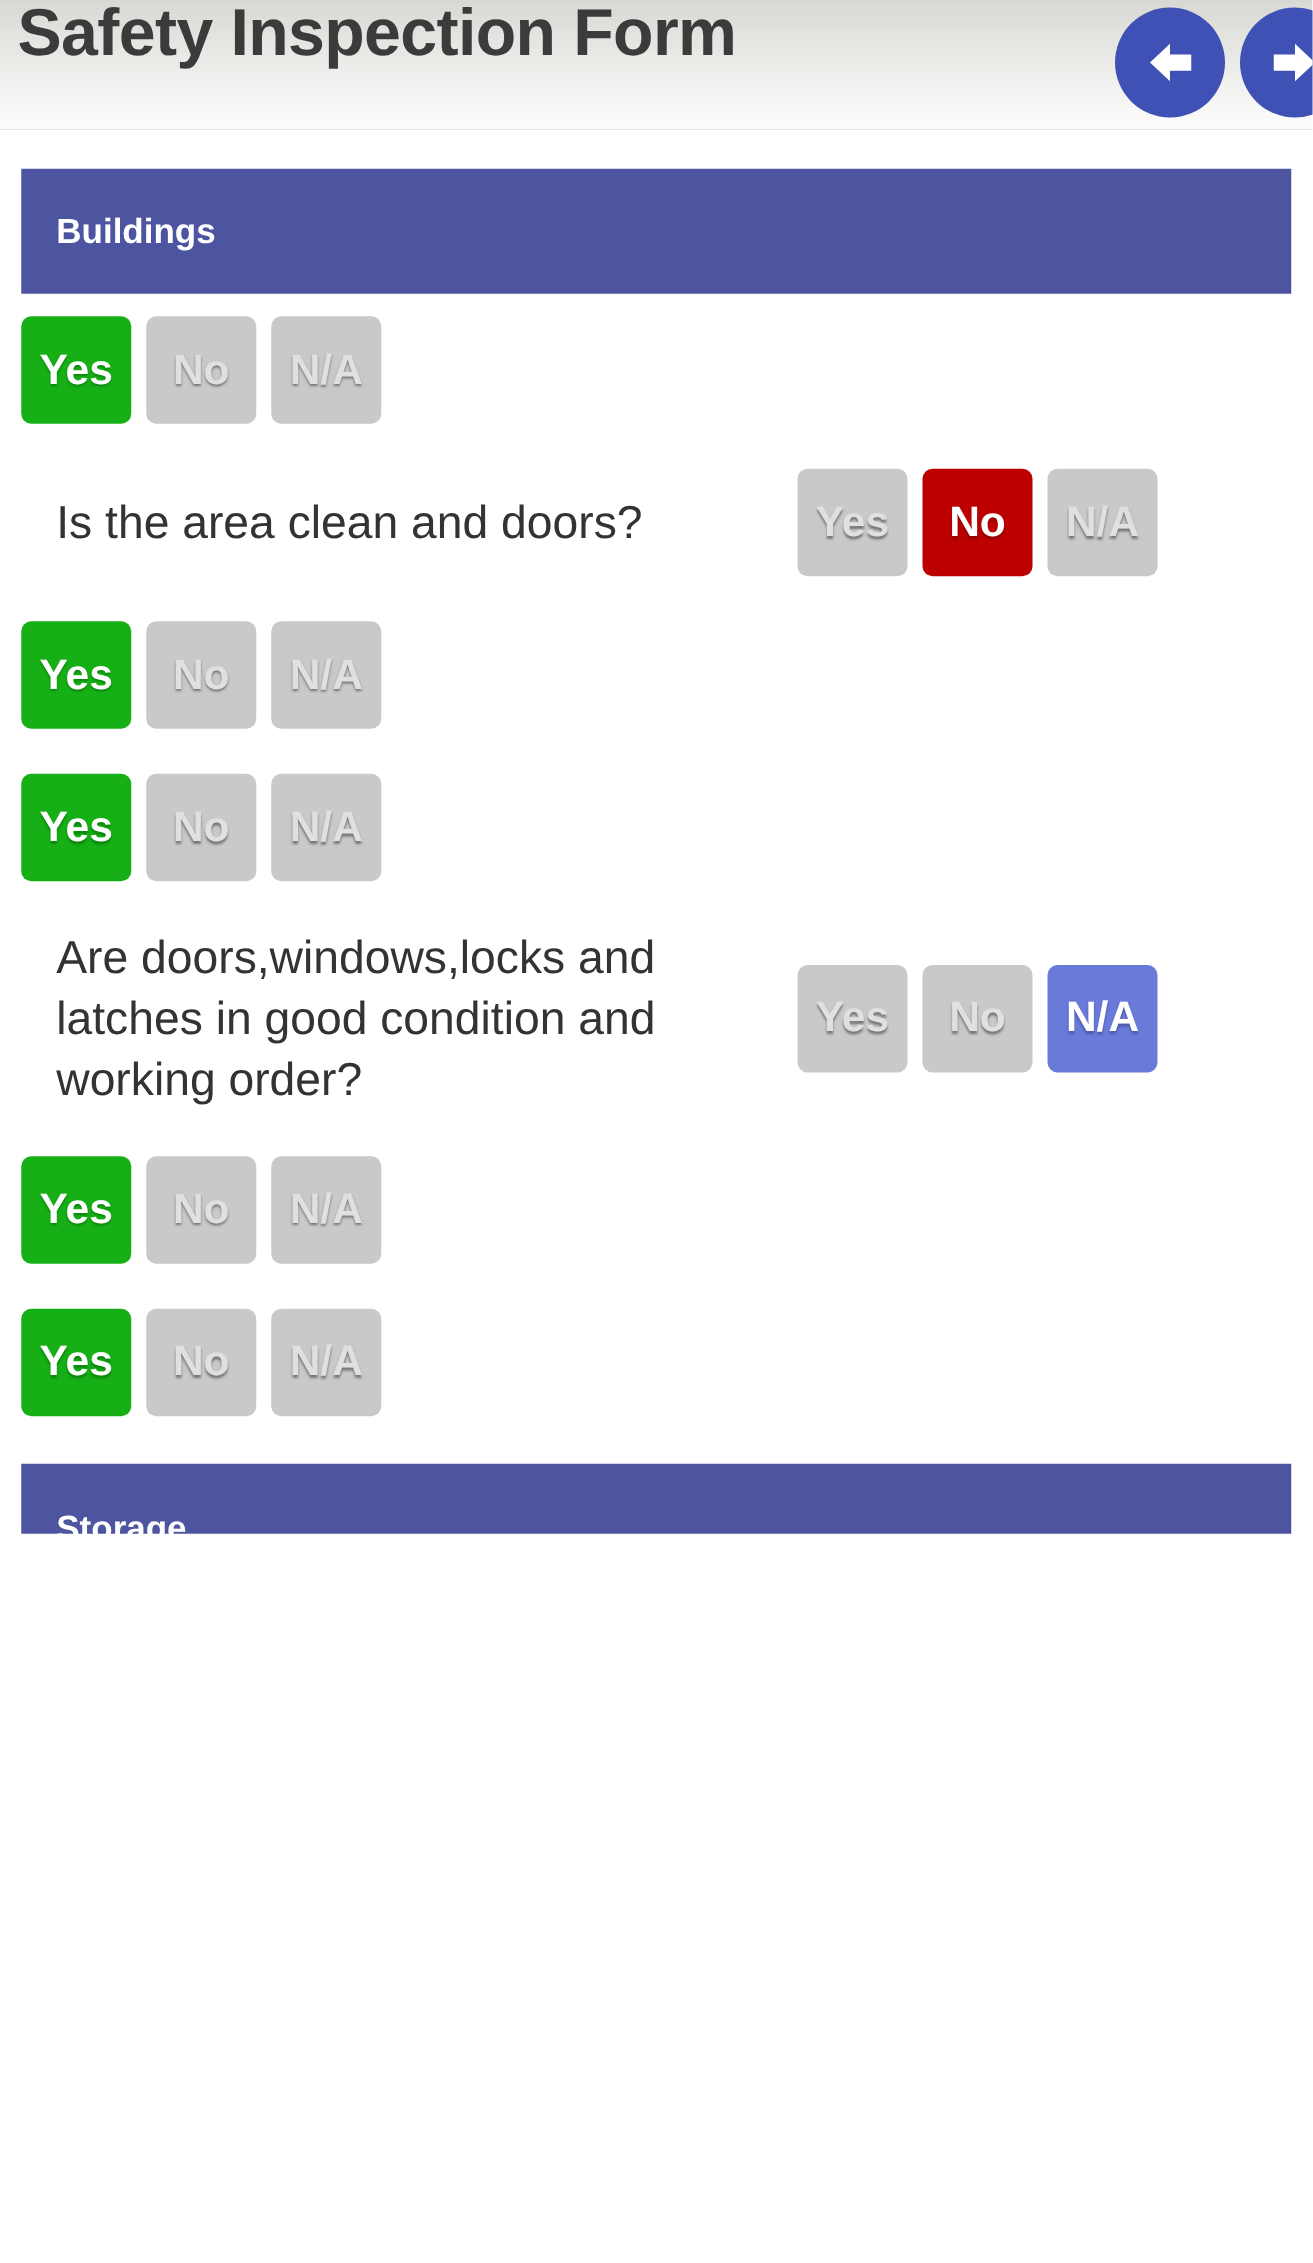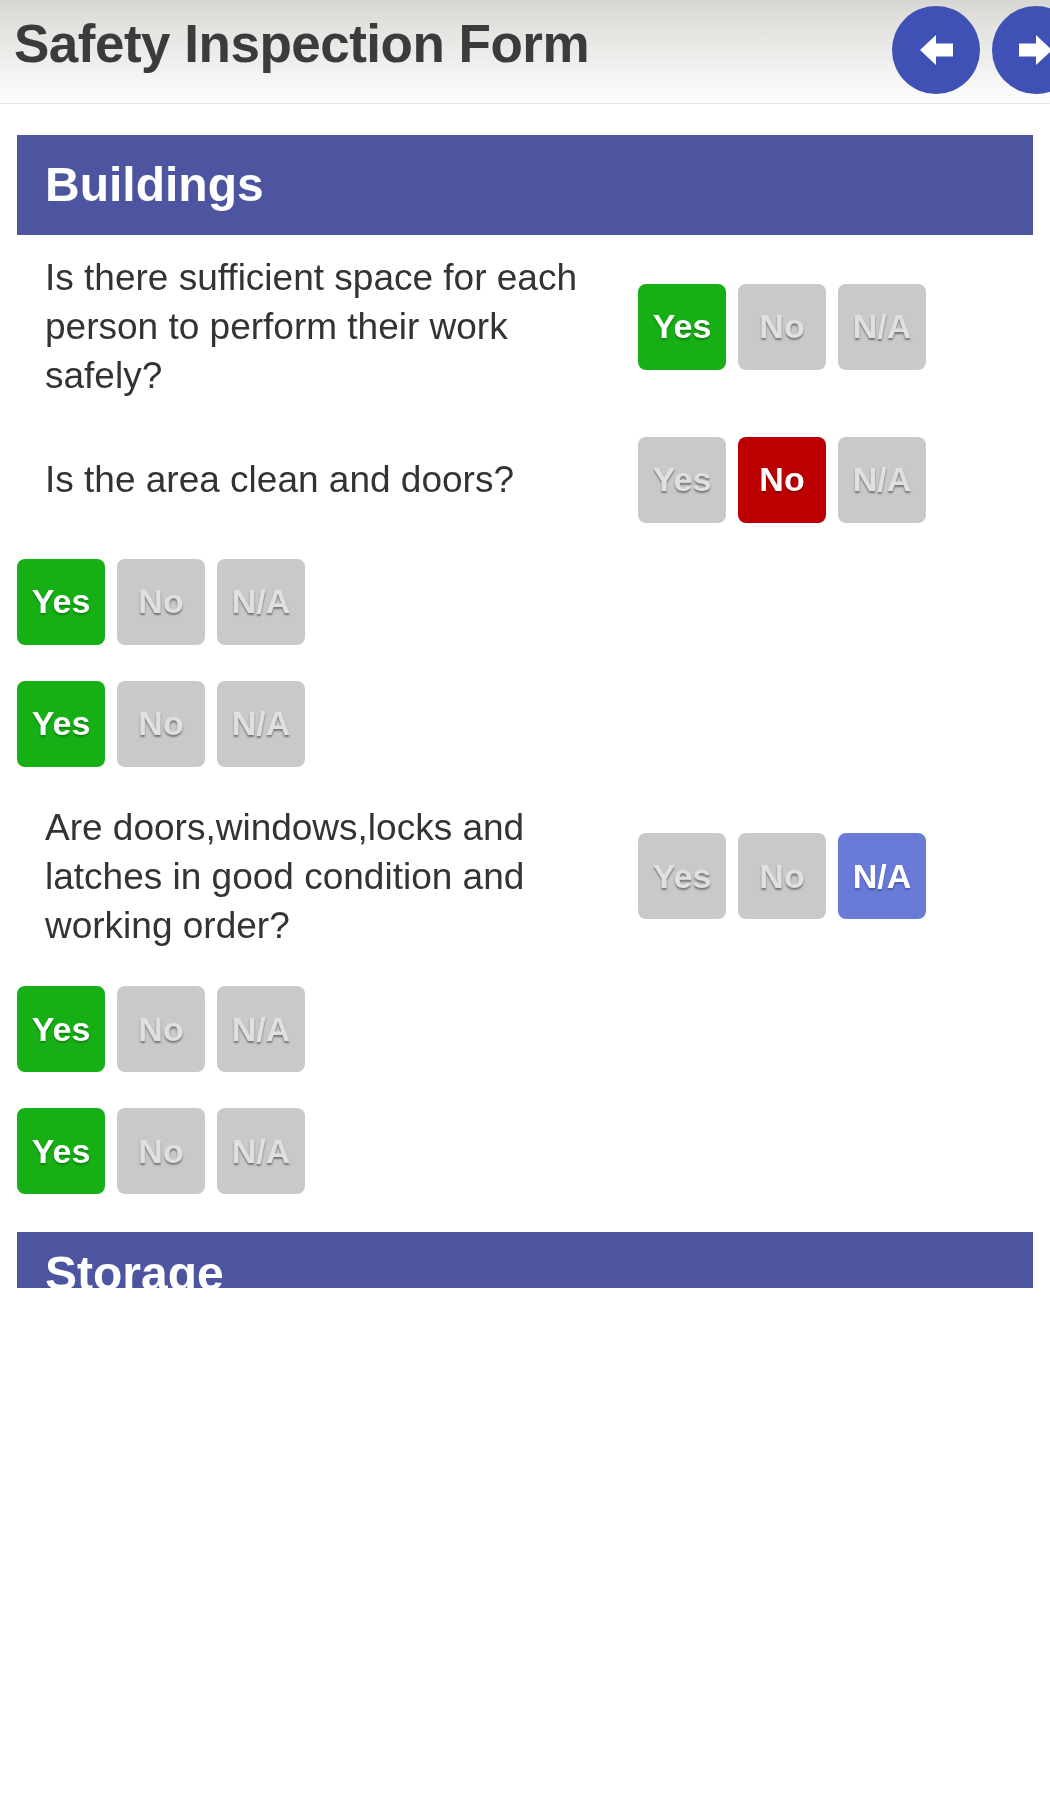--- a/index.html
+++ b/index.html
@@ -15,21 +15,20 @@
     font-family: "Liberation Sans", "DejaVu Sans", sans-serif;
     -webkit-font-smoothing: antialiased;
   }
 
   
   .appbar {
     position: relative;
     height: 104px;
     background: linear-gradient(to bottom, #d7d7d4 0%, #e3e3e0 28%, #eeeeec 58%, #f7f7f6 82%, #fdfdfd 100%);
     display: flex;
-    align-items: center;
     box-sizing: border-box;
     padding: 0 0 16px 14px;
     border-bottom: 1px solid #e8e8e6;
   }
   .appbar-title {
     font-size: 53px;
     font-weight: bold;
     color: #3b3b3b;
     letter-spacing: -0.5px;
     line-height: 1;
@@ -67,21 +66,21 @@
     box-sizing: border-box;
   }
   .section-band.last {
     margin-top: 20px;
     height: 56px;
     align-items: flex-end;
     padding-bottom: 0;
   }
   .section-title {
     color: #ffffff;
-    font-size: 48px;
+    font-size: 28px;
     font-weight: bold;
     line-height: 1;
   }
   .section-band.last .section-title {
     transform: translateY(10px);
   }
 
   
   .questions { padding: 0 17px; }
 
@@ -166,21 +165,20 @@
   </div>
 </div>
 
 <div class="section-band">
   <div class="section-title">Buildings</div>
 </div>
 
 <div class="questions">
 
   <div class="qrow">
-    <div class="qtext">Is there sufficient space for each person to perform their work safely?</div>
     <div class="answers">
       <button class="abtn on-yes">Yes</button>
       <button class="abtn off">No</button>
       <button class="abtn off">N/A</button>
     </div>
   </div>
 
   <div class="qrow">
     <div class="qtext">Is the area clean and doors?</div>
     <div class="answers">

